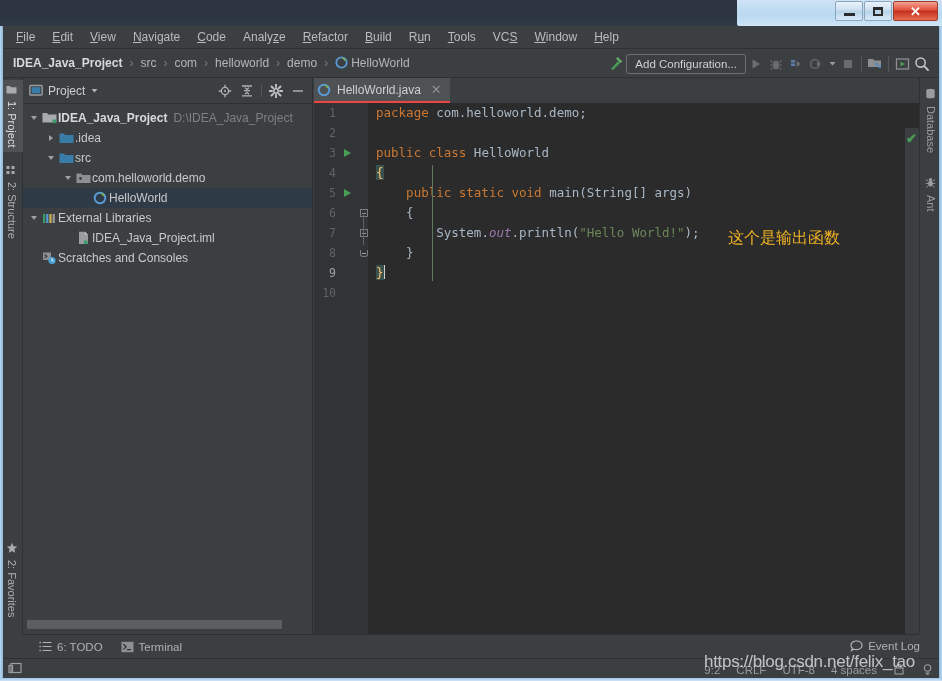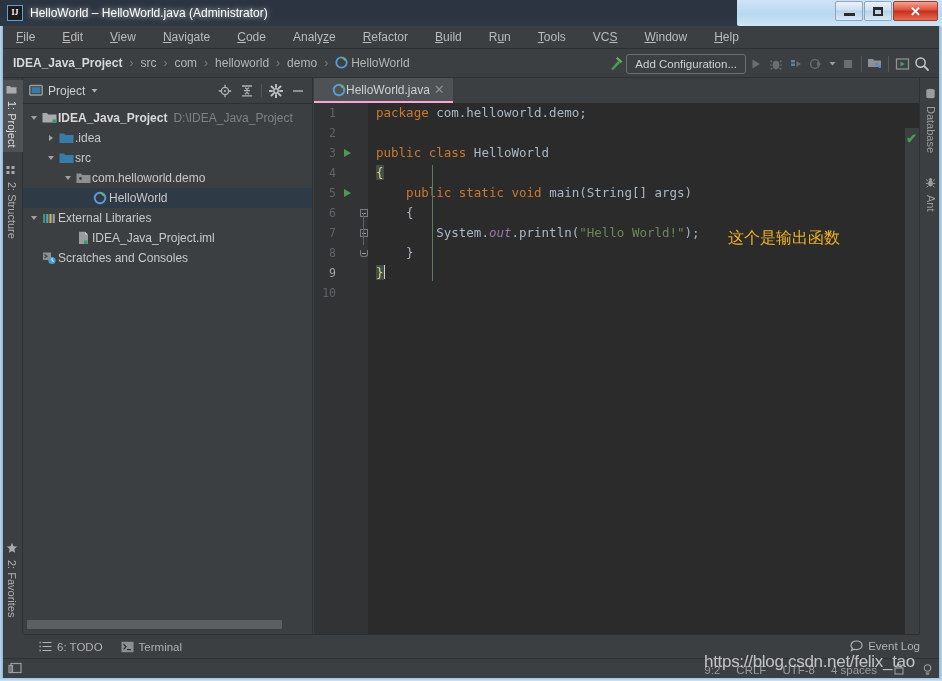--- a/index.html
+++ b/index.html
@@ -55,21 +55,21 @@
     background: linear-gradient(to bottom, #f3a293 0%, #e0503a 45%, #c3301c 50%, #e86b52 100%);
     border-color: #9c3b2a; color: #ffffff; font-weight: bold; font-size: 13px;
   }
   .glyph-min { display:block; width:11px; height:3px; background:#2b2b2b; margin-top:6px; }
   .glyph-max { display:block; width:10px; height:9px; border:2px solid #2b2b2b; border-top-width:3px; }
 
   
   .menubar {
     position: absolute; left: 0; top: 26px; width: 942px; height: 23px;
     background: #3c3f41;
-    display: flex; align-items: center; padding-left: 8px; gap: 11px;
+    display: flex; align-items: center; padding-left: 8px; gap: 1px;
     border-bottom: 1px solid #2e3133;
   }
   .menu-item {
     font-size: 12px; color: #bbbbbb; padding: 3px 8px 3px 8px;
     white-space: nowrap;
   }
   .menu-item u { text-decoration: underline; }
 
   
   .navbar {
@@ -161,23 +161,23 @@
   }
   .hscroll-thumb { position: absolute; left: 0; top: 0; height: 9px; width: 255px; background: #5b5f61; border-radius: 1px; }
 
   
   .editor-area {
     position: absolute; left: 314px; top: 78px; right: 23px; height: 556px;
     background: #2b2b2b;
   }
   .tabbar { height: 25px; background: #3c3f41; display: flex; align-items: stretch; }
   .tab {
-    display: flex; align-items: center; padding: 0 8px 0 18px;
+    display: flex; align-items: center; gap: 6px; padding: 0 8px 0 3px;
     font-size: 12px; color: #d0d0d0; background: #4e5254;
-    border-bottom: 2px solid #f9a8d4;
+    border-bottom: 2px solid #ef4444;
   }
   .tab-close { color: #8d9093; font-size: 13px; margin-left: 4px; }
 
   .code-wrap { position: absolute; left: 0; top: 25px; right: 0; bottom: 0; background: #2b2b2b; }
   .gutter {
     position: absolute; left: 0; top: 0; width: 54px; bottom: 0;
     background: #313335;
   }
   .lineno {
     position: absolute; right: 32px; width: 28px; text-align: right;
@@ -262,24 +262,20 @@
   .win-edge-l { position:absolute; left:0; top:26px; width:3px; height:655px; background: linear-gradient(to right, #b9d8f0, #8fb6d8); }
   .win-edge-r { position:absolute; right:0; top:26px; width:3px; height:655px; background: linear-gradient(to left, #b9d8f0, #8fb6d8); }
 </style>
 </head>
 <body>
 
 <div id="app">
 
   <div class="titlebar">
     <div class="titlebar-glass"></div>
-    <div class="title-left">
-      <div class="ij-logo">IJ</div>
-      <span class="title-text">HelloWorld – HelloWorld.java (Administrator)</span>
-    </div>
     <div class="winbtns">
       <div class="winbtn">
           <span class="glyph-min"></span>
         </div>
       <div class="winbtn">
           <span class="glyph-max"></span>
         </div>
       <div class="winbtn close">
           <span>✕</span>
         </div>

